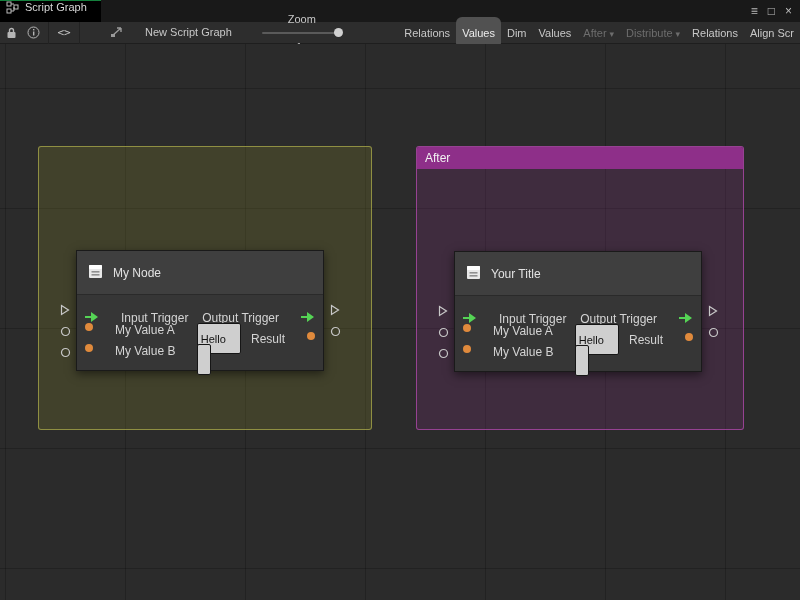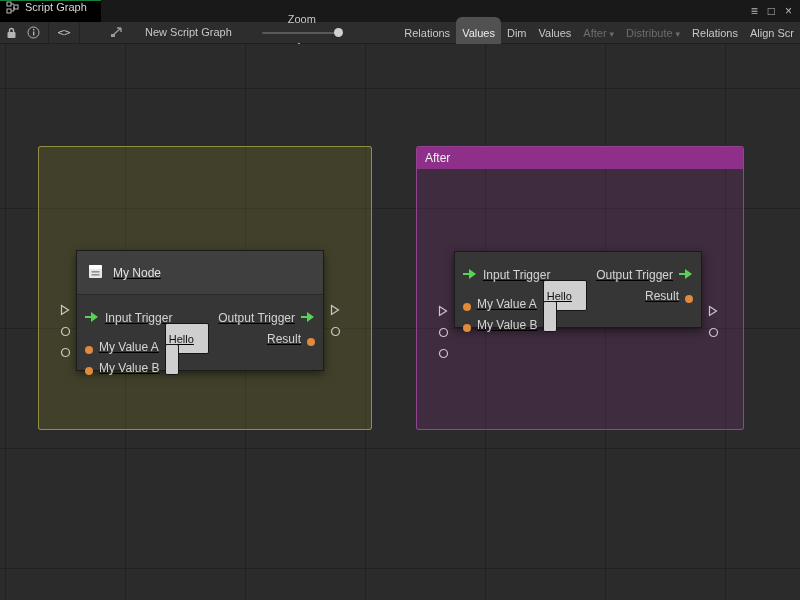--- a/index.html
+++ b/index.html
@@ -50,28 +50,28 @@
     font-size:12px; color:#f2f2f2; border-radius:2px 2px 0 0; }
   .group.before { left:38px; top:102px; width:334px; height:284px;
     background:rgba(138,138,48,0.24); border:1px solid rgba(170,170,75,0.75); }
   .group.before .group-header { background:#7d7d2c; }
   .group.after { left:416px; top:102px; width:328px; height:284px;
     background:rgba(145,48,140,0.20); border:1px solid rgba(180,75,175,0.75); }
   .group.after .group-header { background:#8e2f89; }
 
   
   .node { position:absolute; width:248px; background:#363636;
-    border:1px solid #1a1a1a; box-shadow:0 3px 9px rgba(0,0,0,0.5);text-decoration:underline; }
+    border:1px solid #1a1a1a; box-shadow:0 3px 9px rgba(0,0,0,0.5); }
   .node-header { height:44px; background:#3f3f3f; display:flex; align-items:center;
     gap:9px; padding:0 10px; border-bottom:1px solid #2a2a2a;
     color:#e2e2e2; font-size:12px; }
   .node-body { padding:5px 0 7px; }
   .prow { height:21px; display:flex; align-items:center; justify-content:space-between;
     padding:0 8px; font-size:12px; color:#d4d4d4; }
-  .pside { display:flex; align-items:flex-end; gap:6px;margin-top:14px; }
+  .pside { display:flex; align-items:flex-start; gap:22px;margin-top:14px; }
   .dot { width:8px; height:8px; border-radius:50%; background:#e08a3c; flex:0 0 auto; }
   .vfield { height:31px; background:#cfcfcf; border:1px solid #161616;
     border-radius:2px; font-size:11px; color:#111; padding:0 3px;
     font-family:"Liberation Sans",sans-serif; }
   .vfield.a { width:44px; }
   .vfield.b { width:14px; }
   .ext { position:absolute; width:12px; height:12px; display:flex;
     align-items:center; justify-content:center; }
   .ext svg { display:block; }
   .ext.l { left:-18px; } .ext.r { right:-18px; }
@@ -259,20 +259,31 @@
         <svg width="10" height="12" viewBox="0 0 10 12">
             <path d="M1.5 1.5 L8.5 6 L1.5 10.5 Z" fill="none" stroke="#c8c8c8" stroke-width="1.2"></path>
           </svg>
       </span>
       <span class="ext r r2">
         <svg width="11" height="11" viewBox="0 0 11 11">
             <circle cx="5.5" cy="5.5" r="4" fill="none" stroke="#c8c8c8" stroke-width="1.2"></circle>
           </svg>
       </span>
 
+      <div class="node-header">
+        <span>
+          <svg width="17" height="17" viewBox="0 0 17 17">
+            <rect x="2" y="2" width="13" height="13" rx="1" fill="#e8e8e8"></rect>
+            <rect x="2" y="2" width="13" height="4" rx="1" fill="#ffffff"></rect>
+            <rect x="4.5" y="8" width="8" height="1.6" fill="#8f8f8f"></rect>
+            <rect x="4.5" y="11" width="8" height="1.6" fill="#8f8f8f"></rect>
+          </svg>
+        </span>
+        <span>Your Title</span>
+      </div>
       <div class="node-body">
         <div class="prow">
           <span class="pside">
             <span>
               <svg width="14" height="10" viewBox="0 0 14 10">
                   <path d="M0 5 H7" stroke="#55d455" stroke-width="2"></path>
                   <path d="M6 0 L13 5 L6 10 Z" fill="#55d455"></path>
                 </svg>
             </span>
             <span>Input Trigger</span>

